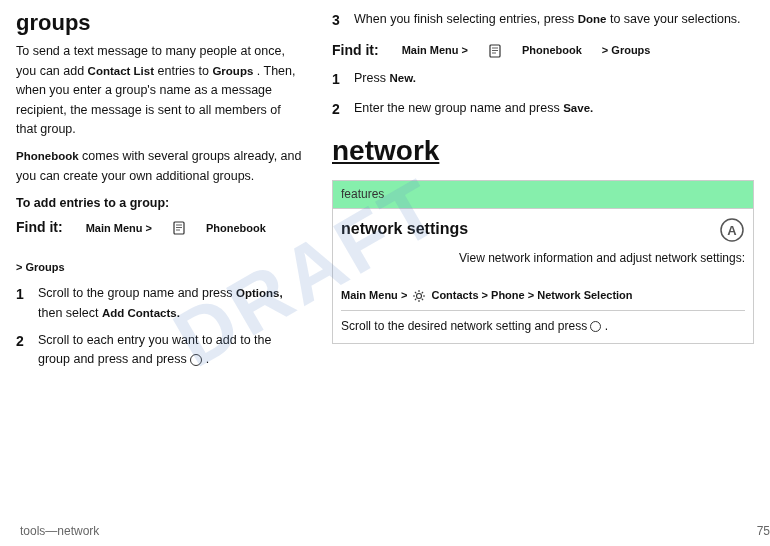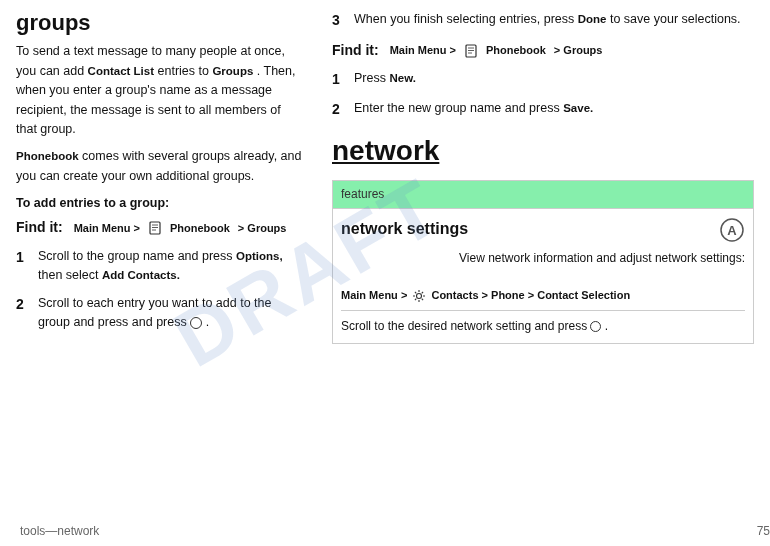--- a/index.html
+++ b/index.html
@@ -60,21 +60,21 @@
       margin-bottom: 4px;
       margin-top: 8px;
     }
 
     .find-it-line {
       display: flex;
       align-items: center;
       font-size: 12.5px;
       margin-bottom: 8px;
       flex-wrap: wrap;
-      gap: 8px;
+      gap: 20px;
     }
 
     .find-it-label {
       font-weight: bold;
       font-size: 14px;
       margin-right: 3px;
     }
 
     .find-it-small {
       font-size: 11px;
@@ -324,21 +324,21 @@
         </div>
         <p class="features-body-text">View network information and adjust network settings:</p>
         <div class="menu-path">
           <span>Main Menu &gt;</span>
           <svg class="settings-icon-svg" viewBox="0 0 14 14" style="margin:0 2px;">
             <circle cx="7" cy="7" r="2.5" fill="none" stroke="#333" stroke-width="1.1"></circle>
             <path d="M7 1v2M7 11v2M1 7h2M11 7h2M2.9 2.9l1.4 1.4M9.7 9.7l1.4 1.4M2.9 11.1l1.4-1.4M9.7 4.3l1.4-1.4" stroke="#333" stroke-width="1.1"></path>
           </svg>
           <span>Contacts</span>
           <span>&gt; Phone &gt;</span>
-          <span>Contact Selection</span>
+          <span>Network Selection</span>
         </div>
         <hr class="divider-line">
         <p class="scroll-text">
           <span>Scroll to the desired network setting and press</span>
           <span style="display:inline-block; width:11px; height:11px; border-radius:50%; border:1.5px solid #333; vertical-align:middle;"></span>
           <span>.</span>
         </p>
       </div>
     </div>
 

